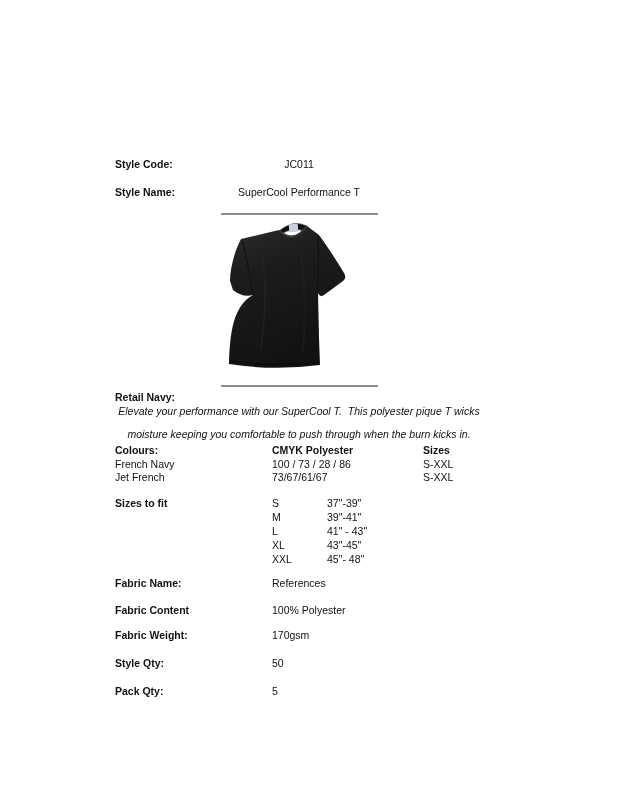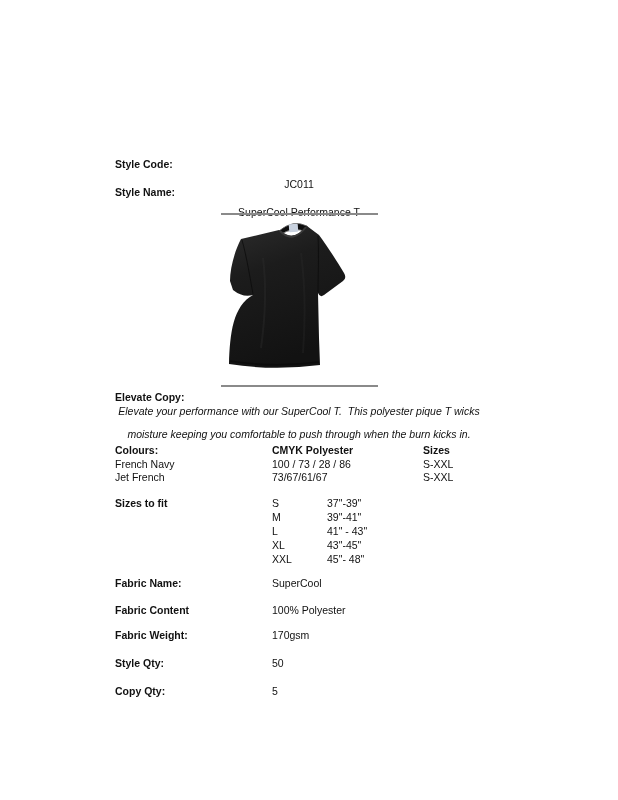--- a/index.html
+++ b/index.html
@@ -11,21 +11,21 @@
     color: #111111;
     -webkit-font-smoothing: antialiased;
   }
   .abs { position: absolute; }
   .bold { font-weight: bold; }
   .lbl-col  { left: 115px; }
   .val-col  { left: 272px; }
   .size-col { left: 423px; }
   .range-col{ left: 327px; }
   .centered-val {
-    left: 189px; width: 220px; text-align: center; margin-top: 20px;
+    left: 189px; width: 220px; text-align: center;
   }
   .divider {
     left: 221px; width: 157px; height: 2px; background: #8a8a8a;
   }
   .retail-line {
     left: 74px; width: 450px; text-align: center; white-space: pre; font-style: italic;
   }
   .row-line { line-height: 13px; white-space: pre; }
   #tshirt-wrap { left: 203px; top: 218px; width: 200px; height: 165px; }
 </style>
@@ -78,21 +78,21 @@
 
     <path d="M 27,143 Q 70,150 116,144" fill="none" stroke="#0a0a0a" stroke-width="1.5" opacity="0.7"></path>
 
     <path d="M 60,40 Q 65,80 58,130" fill="none" stroke="#323232" stroke-width="2" opacity="0.35"></path>
     <path d="M 98,35 Q 104,80 100,135" fill="none" stroke="#303030" stroke-width="2" opacity="0.3"></path>
   </svg>
 </div>
 
 <div class="abs divider" style="top:385px"></div>
 
-<div class="abs bold lbl-col" style="top:391px">Elevate Copy:</div>
+<div class="abs bold lbl-col" style="top:391px">Retail Navy:</div>
 <div class="abs retail-line" style="top:405px">Elevate your performance with our SuperCool T.  This polyester pique T wicks</div>
 <div class="abs retail-line" style="top:428px">moisture keeping you comfortable to push through when the burn kicks in.</div>
 
 <div class="abs bold lbl-col row-line" style="top:444px">Colours:</div>
 <div class="abs bold val-col row-line" style="top:444px">CMYK Polyester</div>
 <div class="abs bold size-col row-line" style="top:444px">Sizes</div>
 
 <div class="abs lbl-col row-line" style="top:458px">French Navy</div>
 <div class="abs val-col row-line" style="top:458px">100 / 73 / 28 / 86</div>
 <div class="abs size-col row-line" style="top:458px">S-XXL</div>
@@ -112,25 +112,25 @@
 <div class="abs val-col row-line" style="top:525px">L</div>
 <div class="abs range-col row-line" style="top:525px">41" - 43"</div>
 
 <div class="abs val-col row-line" style="top:539px">XL</div>
 <div class="abs range-col row-line" style="top:539px">43"-45"</div>
 
 <div class="abs val-col row-line" style="top:553px">XXL</div>
 <div class="abs range-col row-line" style="top:553px">45"- 48"</div>
 
 <div class="abs bold lbl-col row-line" style="top:577px">Fabric Name:</div>
-<div class="abs val-col row-line" style="top:577px">SuperCool</div>
+<div class="abs val-col row-line" style="top:577px">References</div>
 
 <div class="abs bold lbl-col row-line" style="top:604px">Fabric Content</div>
 <div class="abs val-col row-line" style="top:604px">100% Polyester</div>
 
 <div class="abs bold lbl-col row-line" style="top:629px">Fabric Weight:</div>
 <div class="abs val-col row-line" style="top:629px">170gsm</div>
 
 <div class="abs bold lbl-col row-line" style="top:657px">Style Qty:</div>
 <div class="abs val-col row-line" style="top:657px">50</div>
 
-<div class="abs bold lbl-col row-line" style="top:685px">Copy Qty:</div>
+<div class="abs bold lbl-col row-line" style="top:685px">Pack Qty:</div>
 <div class="abs val-col row-line" style="top:685px">5</div>
 
 </body></html>

